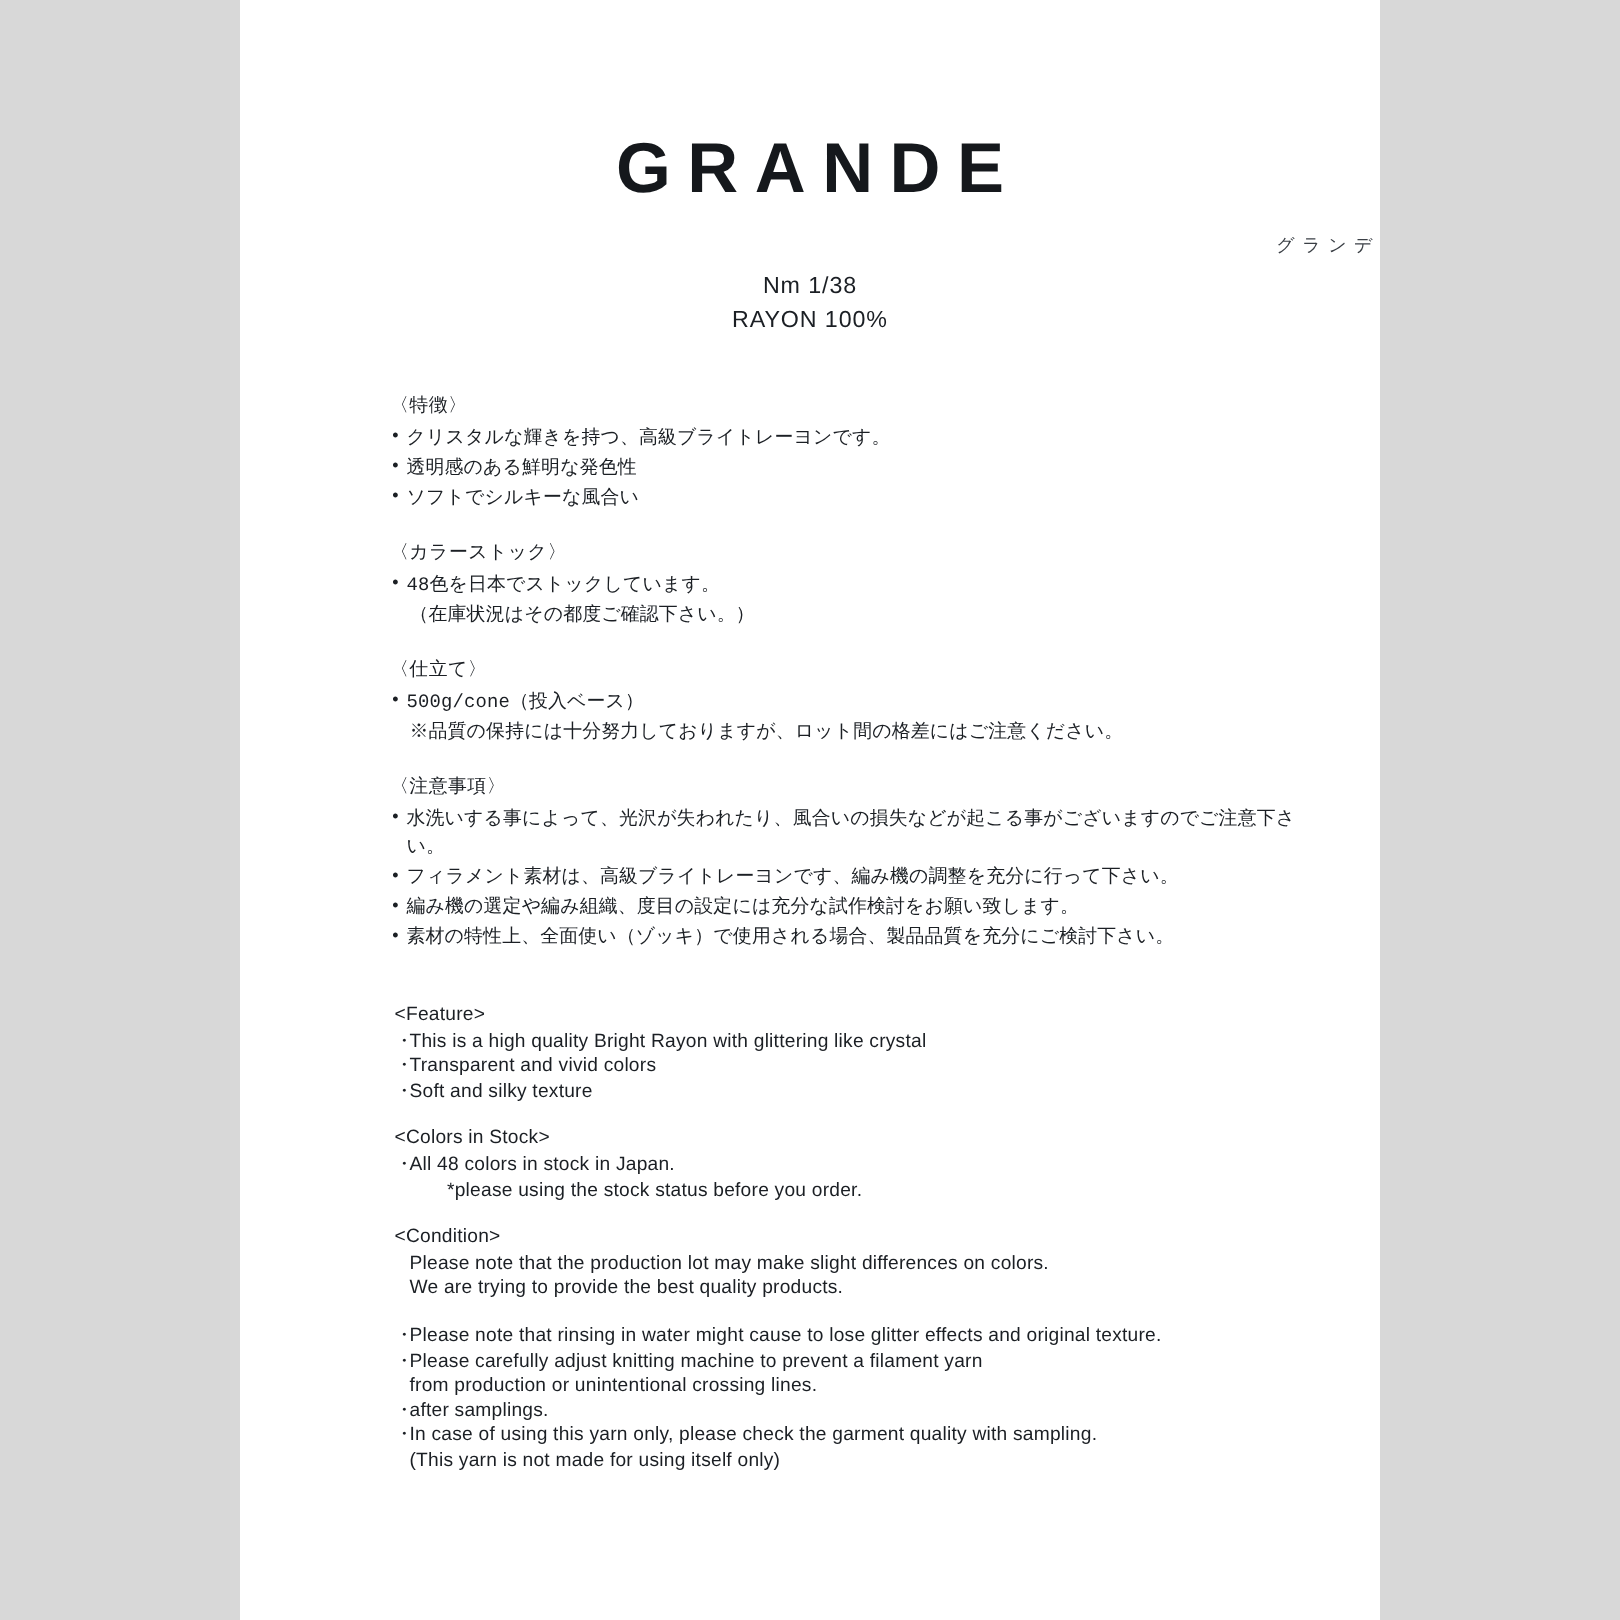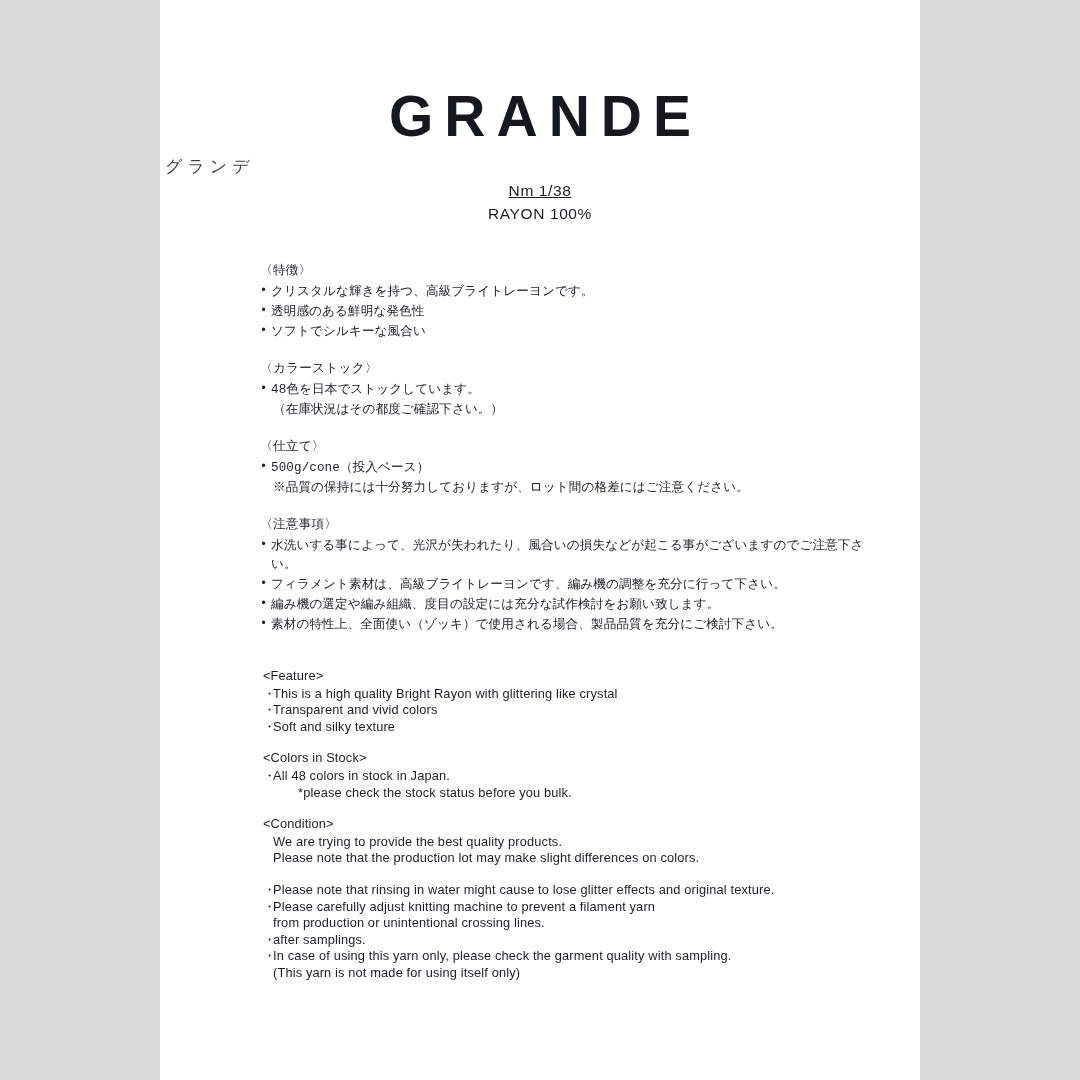--- a/index.html
+++ b/index.html
@@ -30,48 +30,47 @@
     color: #20242a;
   }
 
   
   .brand {
     position: absolute;
     left: 0;
     top: 88px;
     width: 760px;
     text-align: center;
-    font-size: 57px;
+    font-size: 47px;
     font-weight: bold;
     letter-spacing: 11px;
     text-indent: 11px;
     line-height: 1;
     color: #15181c;
   }
   .brand-kana {
     position: absolute;
     left: 0;
     top: 155px;
     width: 760px;
-    text-align: left;
-    font-size: 17px;
+    text-align: right;
+    font-size: 12px;
     letter-spacing: 5px;
     text-indent: 5px;
     color: #3a3f45;
   }
   .spec-1 {
     position: absolute;
     left: 0;
     top: 182px;
     width: 760px;
     text-align: center;
     font-size: 15.5px;
     letter-spacing: 0.6px;
     color: #1b1f24;
-    text-decoration: underline;
   }
   .spec-2 {
     position: absolute;
     left: 0;
     top: 205px;
     width: 760px;
     text-align: center;
     font-size: 15.5px;
     letter-spacing: 0.6px;
     color: #1b1f24;
@@ -200,27 +199,27 @@
       <div class="sec">
         <p class="sec-head">&lt;Feature&gt;</p>
         <p class="li"><span class="dot">・</span><span>This is a high quality Bright Rayon with glittering like crystal</span></p>
         <p class="li"><span class="dot">・</span><span>Transparent and vivid colors</span></p>
         <p class="li"><span class="dot">・</span><span>Soft and silky texture</span></p>
       </div>
 
       <div class="sec">
         <p class="sec-head">&lt;Colors in Stock&gt;</p>
         <p class="li"><span class="dot">・</span><span>All 48 colors in stock in Japan.</span></p>
-        <p class="indent">*please check the stock status before you bulk.</p>
+        <p class="indent">*please using the stock status before you order.</p>
       </div>
 
       <div class="sec">
         <p class="sec-head">&lt;Condition&gt;</p>
+        <p class="plain">Please note that the production lot may make slight differences on colors.</p>
         <p class="plain">We are trying to provide the best quality products.</p>
-        <p class="plain">Please note that the production lot may make slight differences on colors.</p>
       </div>
 
       <div class="sec">
         <p class="li"><span class="dot">・</span><span>Please note that rinsing in water might cause to lose glitter effects and original texture.</span></p>
         <p class="li"><span class="dot">・</span><span>Please carefully adjust knitting machine to prevent a filament yarn</span></p>
         <p class="cont">from production or unintentional crossing lines.</p>
         <p class="li"><span class="dot">・</span></p>
         <p class="cont">after samplings.</p>
         <p class="li"><span class="dot">・</span><span>In case of using this yarn only, please check the garment quality with sampling.</span></p>
         <p class="cont">(This yarn is not made for using itself only)</p>

